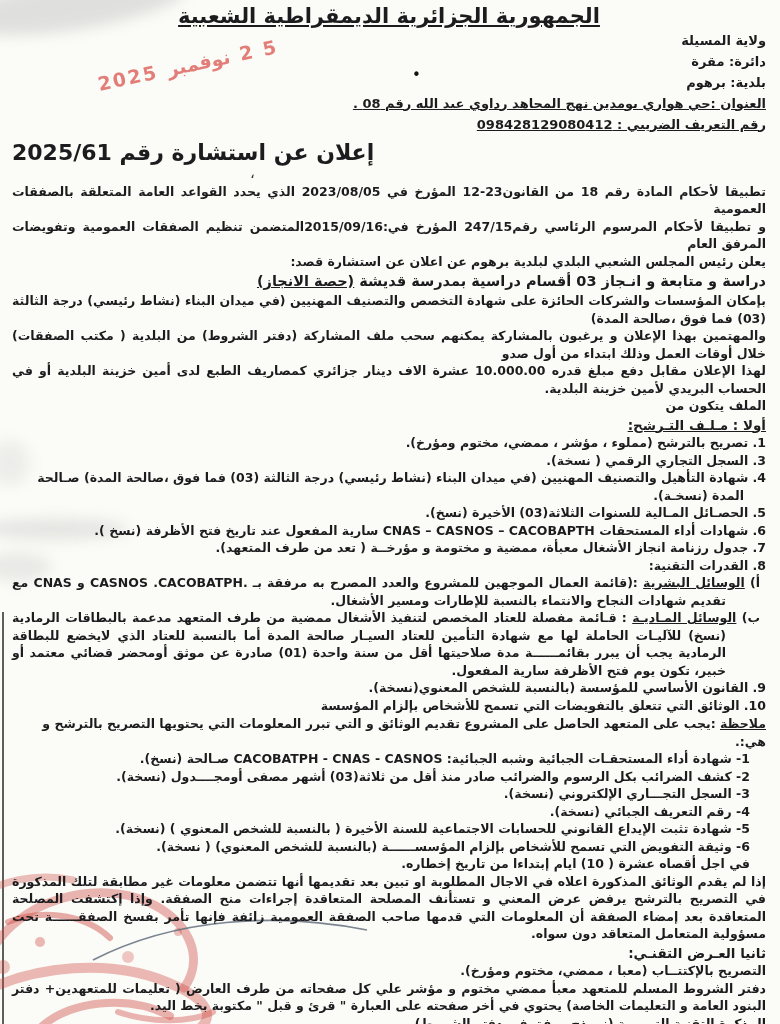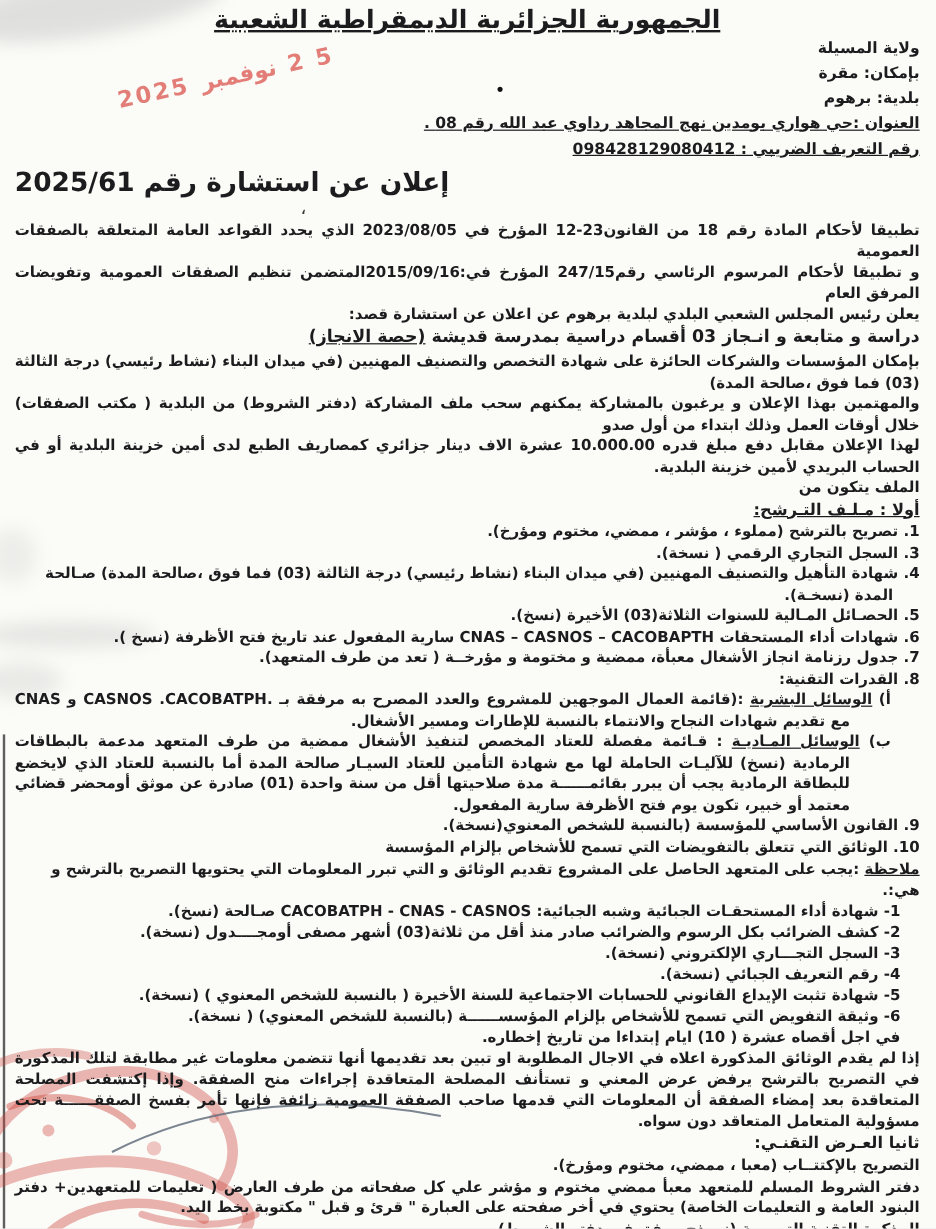--- a/index.html
+++ b/index.html
@@ -15,21 +15,21 @@
   }
   .center{text-align:right;}
   .u{text-decoration:underline;}
   .national{font-size:21px;text-align:center;text-decoration:underline;margin-bottom:4px;}
   .auth{line-height:21px;font-size:13px;}
   .main-title{font-size:22px;line-height:30px;text-align:left;margin:3px 0 15px;}
   .para{margin:0;}
   .just{text-align:justify;}
   .h-sec{font-size:13.5px;margin-top:2px;}
   .li{padding-right:22px;text-indent:-22px;margin-right:0;}
-  .subitem{padding-right:34px;text-indent:-34px;margin-right:24px;text-align:justify;}
+  .subitem{padding-right:34px;text-indent:-34px;margin-right:6px;text-align:justify;}
   .note-line{margin-top:1px;}
   .nli{margin-right:16px;}
   .proj{font-size:14.5px;line-height:22px;}
   
   .artifact{position:absolute;pointer-events:none;}
   .smudge{background:#9a9a9a;filter:blur(7px);border-radius:50%;}
   .edge-line{left:2px;top:612px;width:2px;height:412px;background:#2a2a2a;opacity:.75;}
   .date-stamp{
     left:96px;top:54px;display:flex;direction:ltr;gap:10px;
     transform:rotate(-12deg);color:#e0716a;opacity:.9;
@@ -78,21 +78,21 @@
   <svg class="artifact" style="left:85px;top:910px;" width="290" height="58" viewBox="0 0 290 58" fill="none">
     <path d="M8,50 C90,8 190,2 282,20" stroke="#64707e" stroke-width="1.7" opacity="0.85" fill="none"></path>
   </svg>
 
   <div class="doc">
 
     <div class="national">الجمهورية الجزائرية الديمقراطية الشعبية</div>
 
     <div class="auth">
       <div>ولاية المسيلة</div>
-      <div>بإمكان: مقرة</div>
+      <div>دائرة: مقرة</div>
       <div>بلدية: برهوم</div>
       <div class="u">العنوان :حي هواري بومدين نهج المجاهد رداوي عبد الله رقم 08 .</div>
       <div class="u">رقم التعريف الضريبي : 098428129080412</div>
     </div>
 
     <div class="main-title">إعلان عن استشارة رقم 2025/61</div>
 
     <div class="para just">تطبيقا لأحكام المادة رقم 18 من القانون23-12 المؤرخ في 2023/08/05 الذي يحدد القواعد العامة المتعلقة بالصفقات العمومية</div>
     <div class="para just">و تطبيقا لأحكام المرسوم الرئاسي رقم247/15 المؤرخ في:2015/09/16المتضمن تنظيم الصفقات العمومية وتفويضات المرفق العام</div>
     <div class="para center">يعلن رئيس المجلس الشعبي البلدي لبلدية برهوم عن اعلان عن استشارة قصد:</div>

